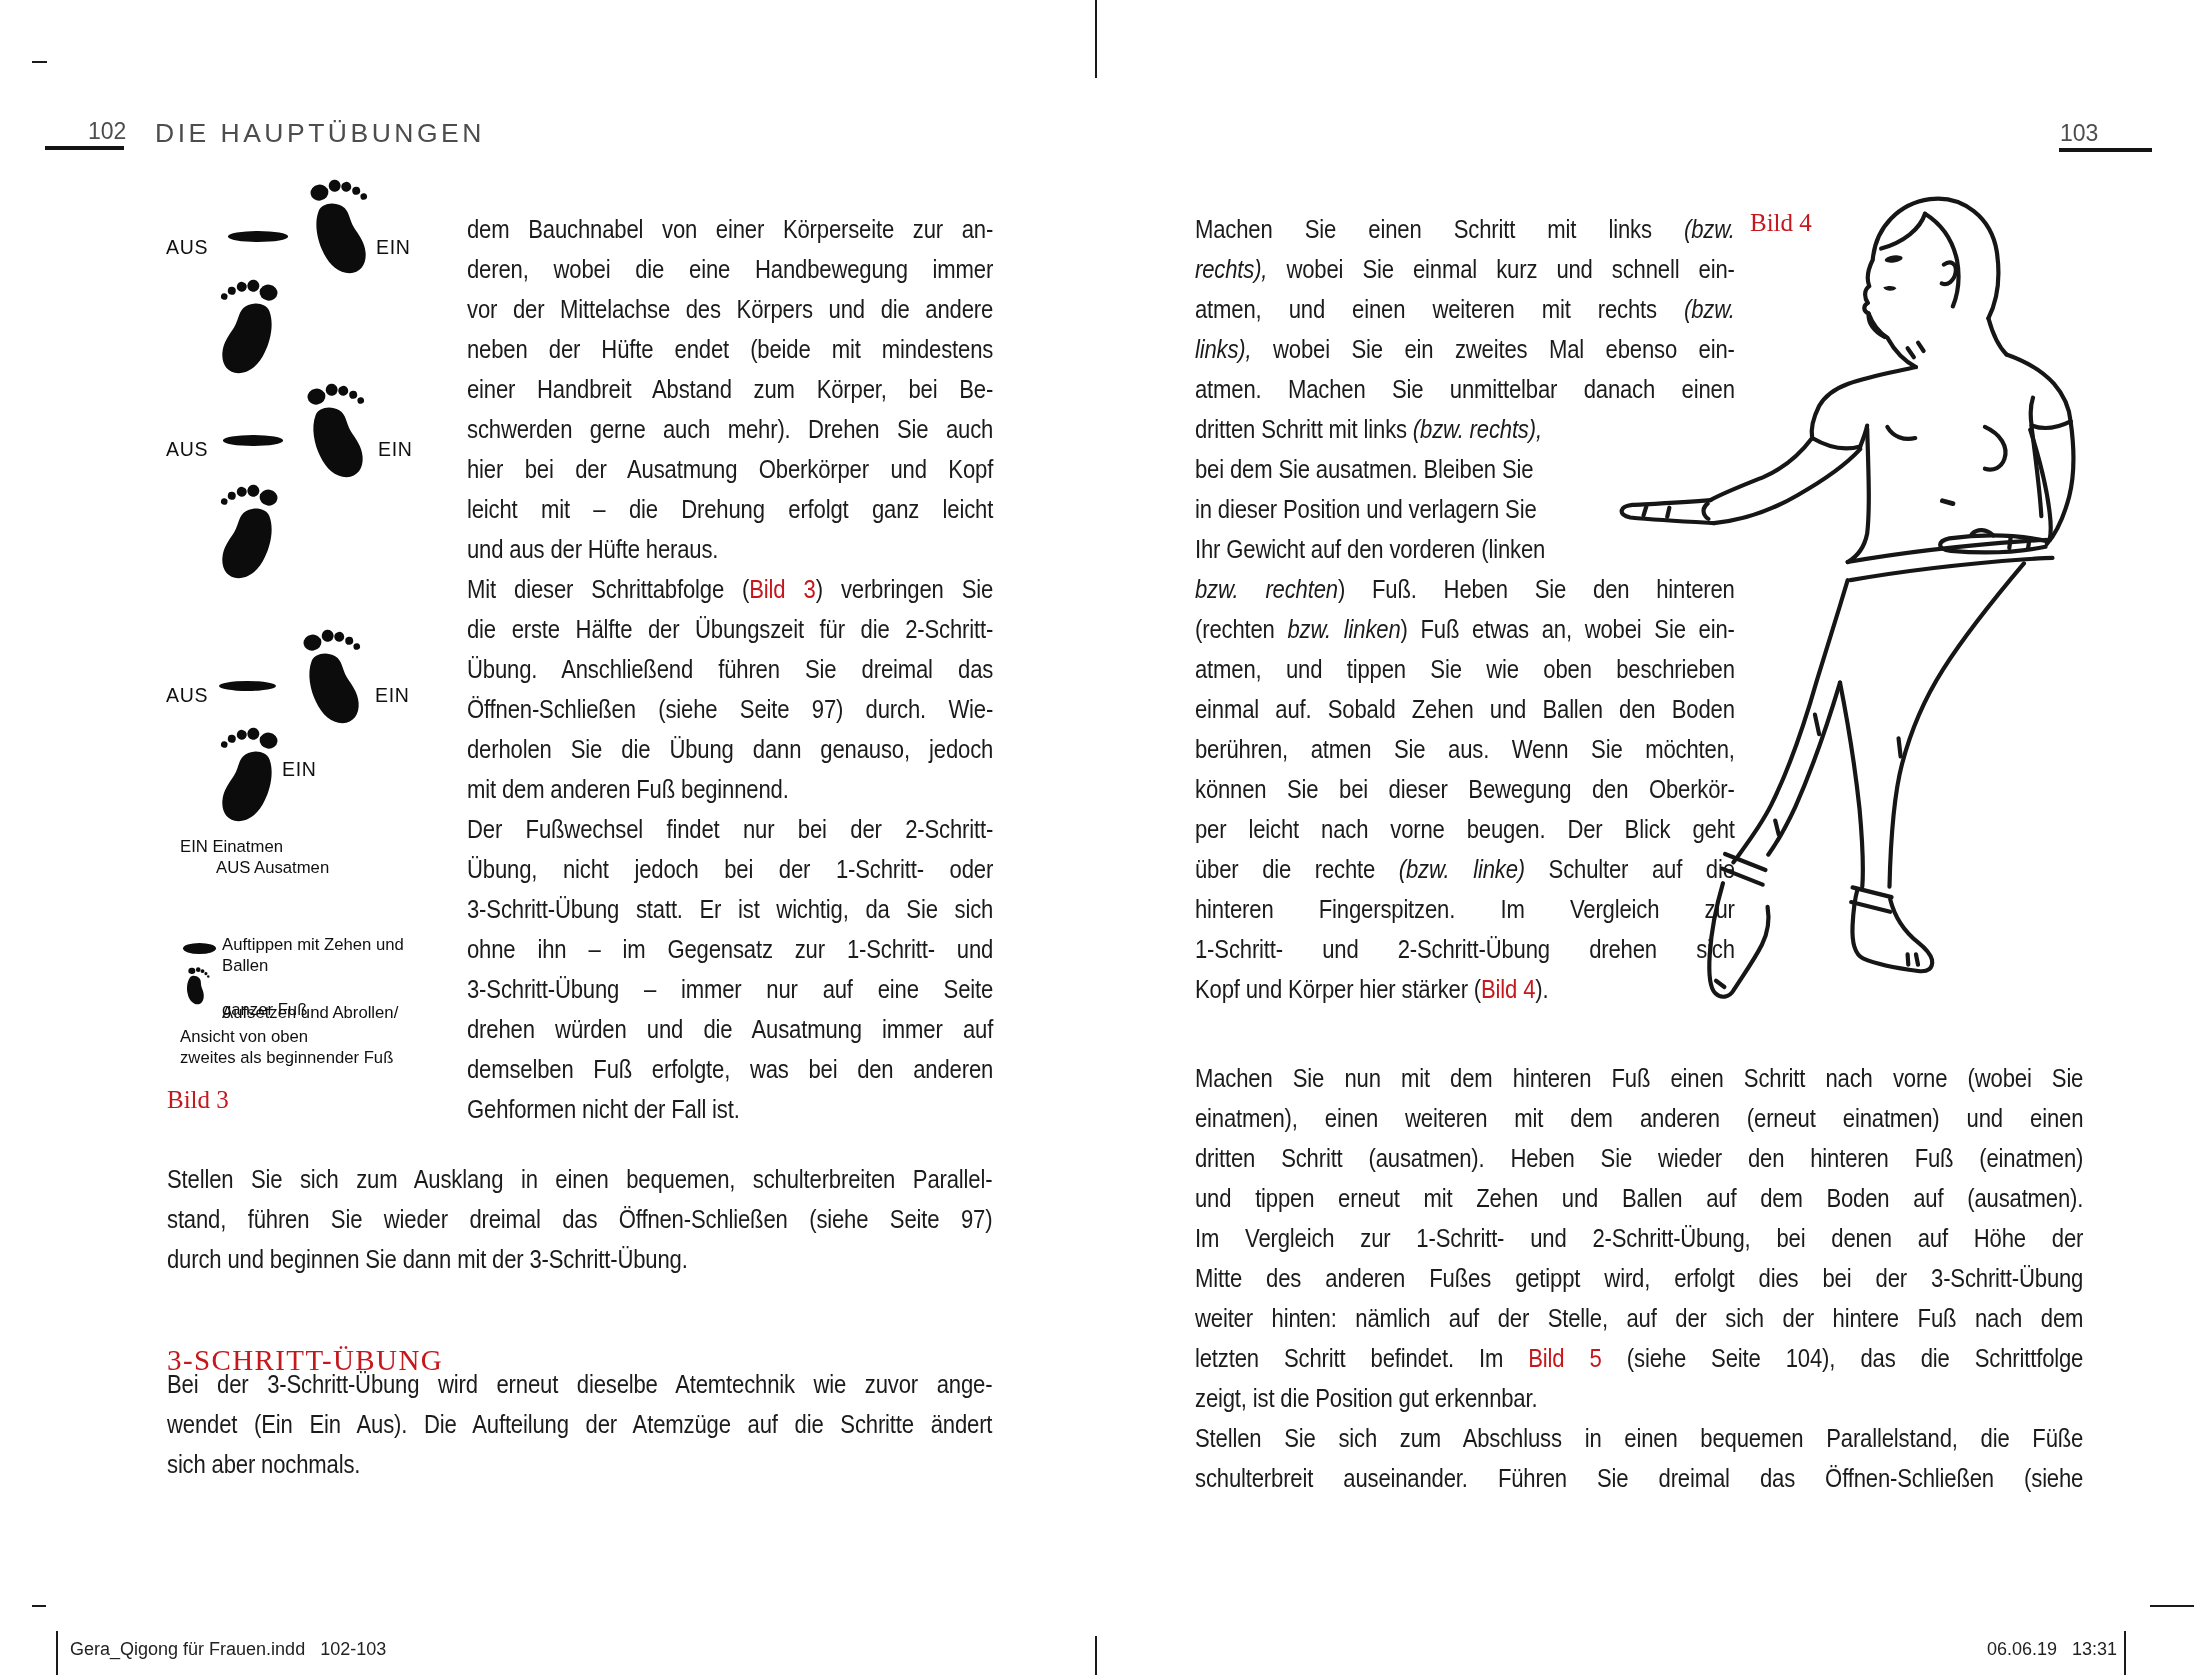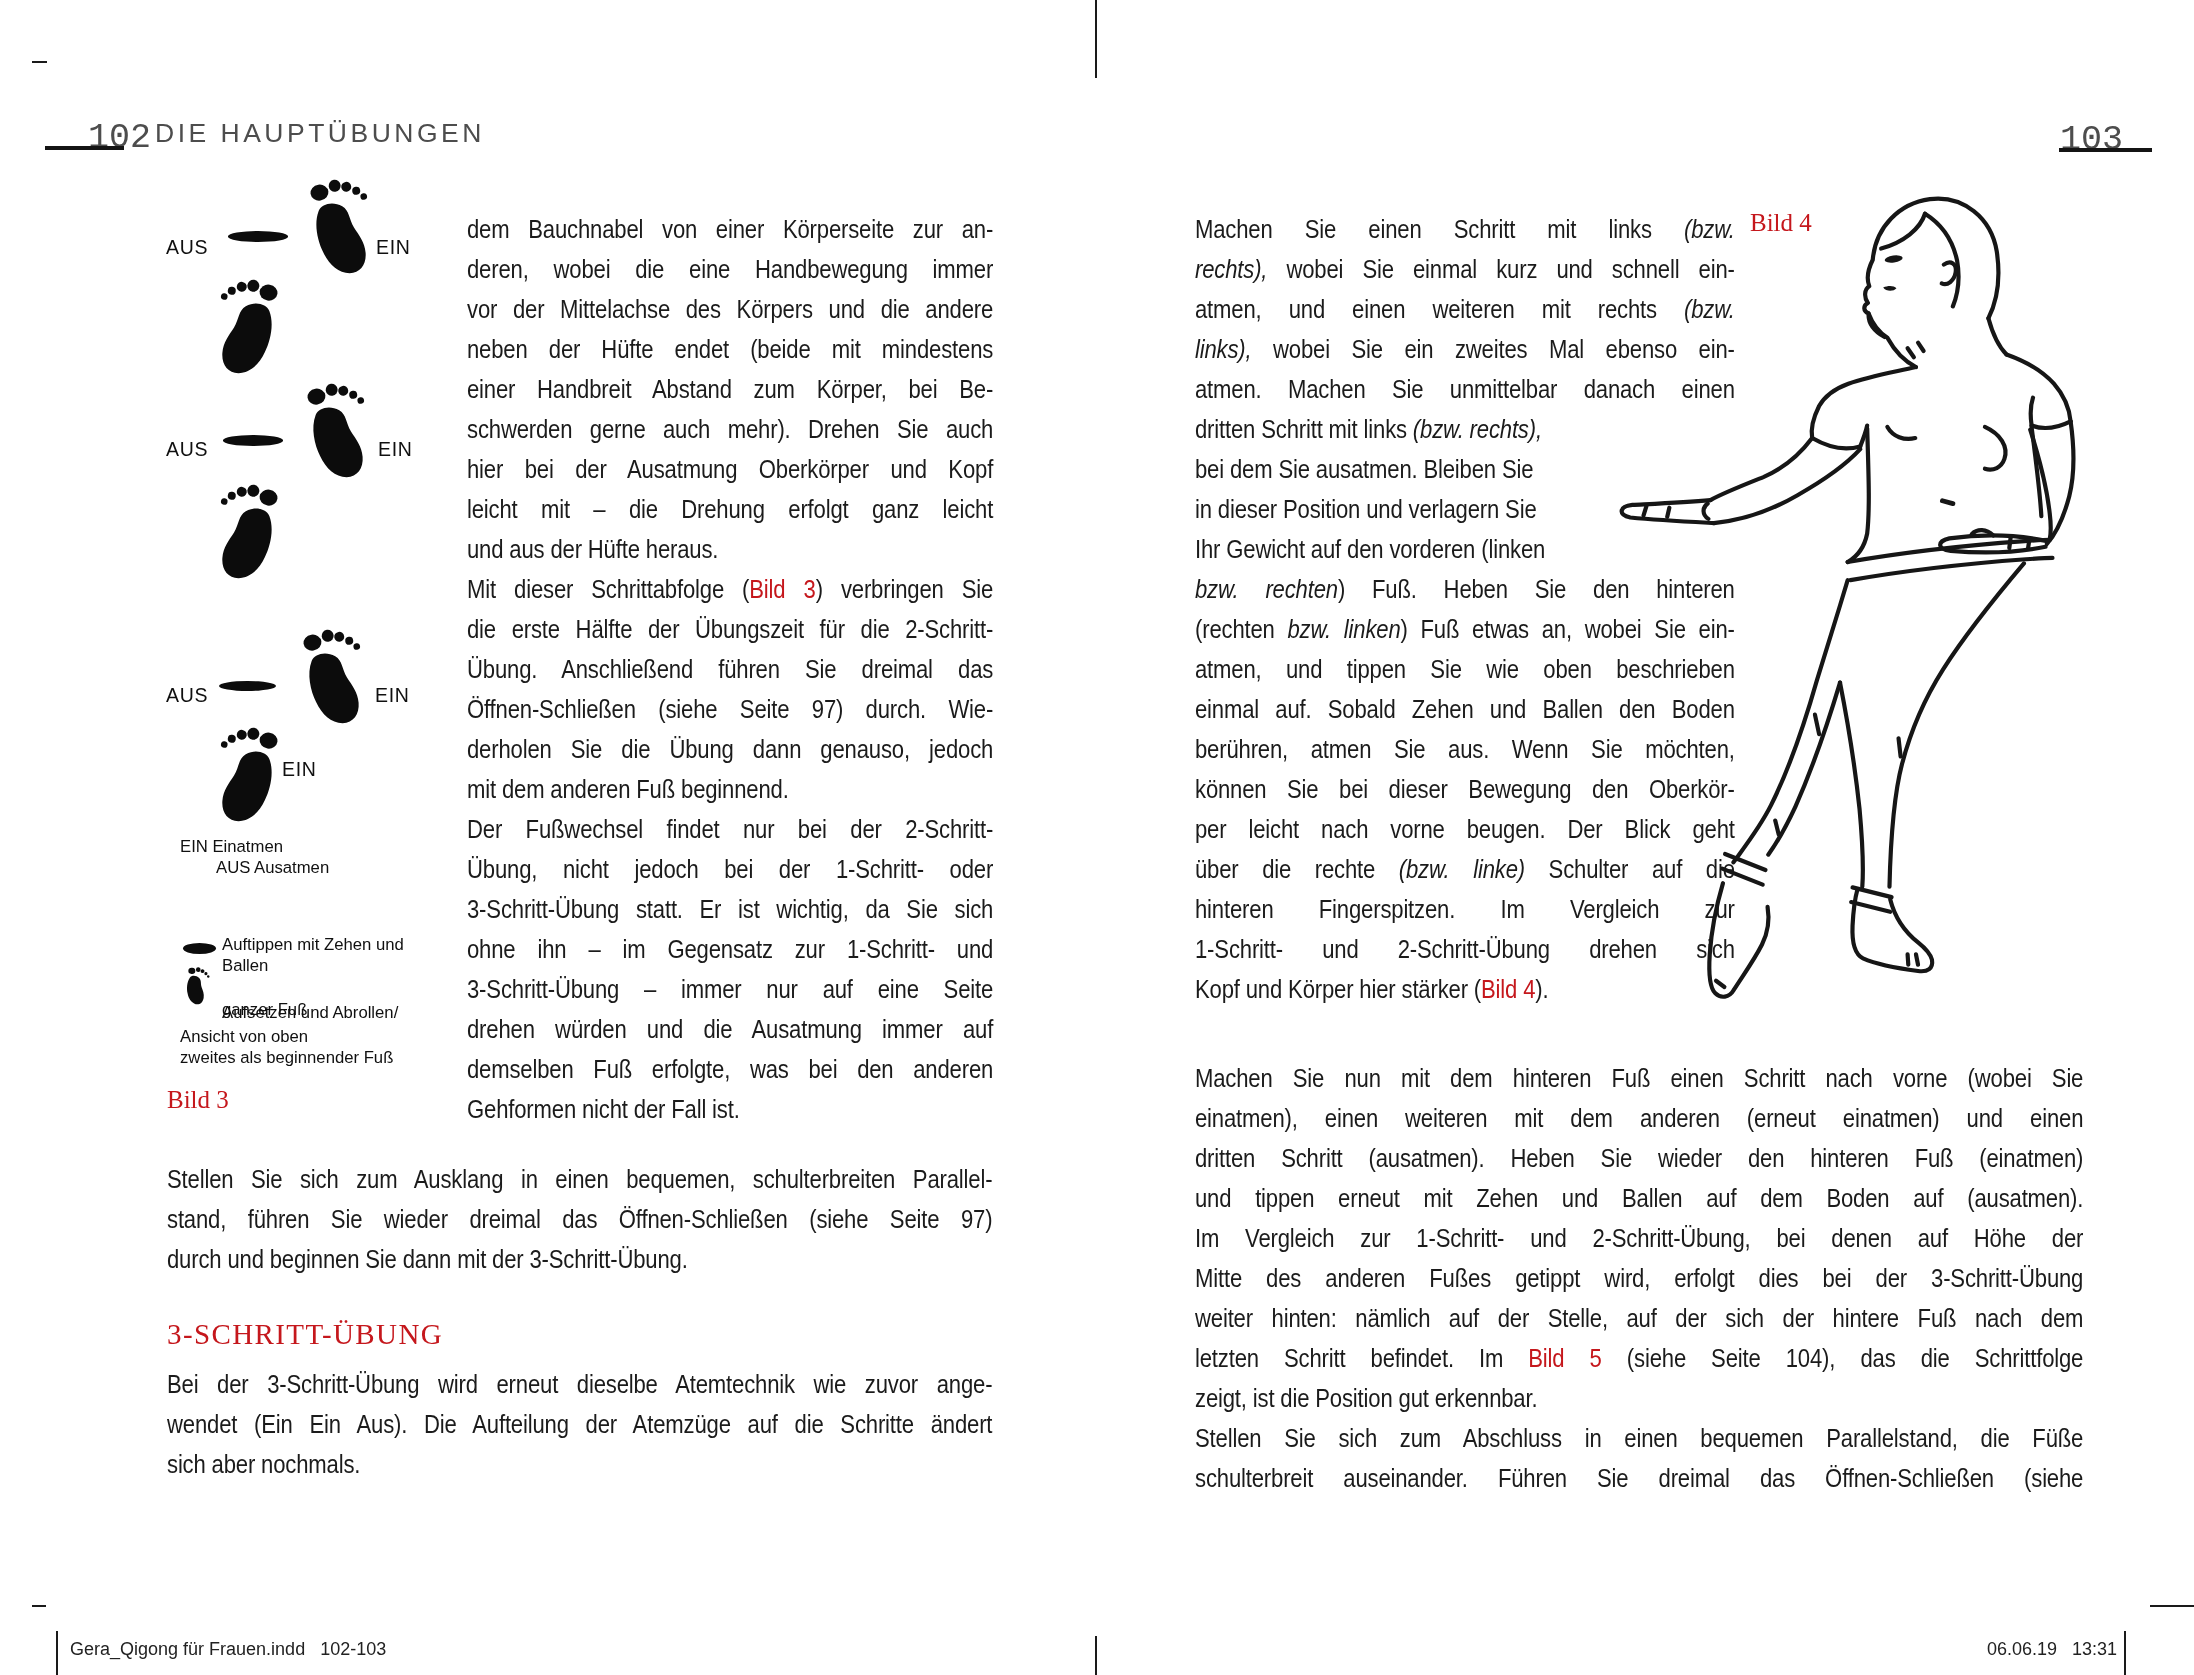--- a/index.html
+++ b/index.html
@@ -1,34 +1,34 @@
 <!DOCTYPE html>
 <html style="font-size:11px"><head>
 <meta charset="utf-8">
 <style>
   html,body{margin:0;padding:0;background:#ffffff;}
   .spread{position:relative;width:2194px;height:1676px;background:#fff;overflow:hidden;
           font-family:"Liberation Sans",sans-serif;color:#1b1b1b;}
   .abs{position:absolute;}
   
-  .folio{font-family:Liberation Mono, monospace;font-size:35px;color:#4d4d4d;text-align:right;}
+  .folio{font-family:Liberation Sans, sans-serif;font-size:23px;color:#4d4d4d;text-align:right;}
   .runhead{font-family:Liberation Sans, sans-serif;font-size:26.5px;color:#4d4d4d;letter-spacing:3.5px;}
   .rule{background:#141414;}
   
   .bodycol{font-size:26px;line-height:40px;letter-spacing:-0.2px;color:#1b1b1b;
            transform:scaleX(0.85);transform-origin:0 0;}
   .line{height:40px;white-space:normal;}
   .line.j{text-align:justify;text-align-last:justify;}
   .line.l{text-align:left;text-align-last:left;}
   .seg-n{font-style:normal;}
   .seg-i{font-style:italic;}
   .seg-r{color:#c5171c;}
   
   .bildcap{font-family:"Liberation Serif",serif;font-size:25px;color:#c5171c;}
-  .redhead{font-family:"Liberation Serif",serif;font-size:29px;color:#c5171c;letter-spacing:1.4px;}
+  .redhead{font-family:"Liberation Serif",serif;font-size:29px;color:#c5171c;letter-spacing:1.4px;margin-top:26px;}
   
   .diaglabel{font-size:19.5px;letter-spacing:0.7px;color:#101010;margin-top:11px;}
   .tap{background:#0c0c0c;border-radius:50%;}
   .foot{overflow:visible;}
   .legend{font-size:16.7px;line-height:21.6px;color:#101010;}
   
   .footer{font-size:18px;color:#222;white-space:pre;}
   .cropv{width:2.1px;background:#1a1a1a;}
   .croph{height:2.1px;background:#1a1a1a;}
   svg.lineart{stroke:#161616;fill:none;}

